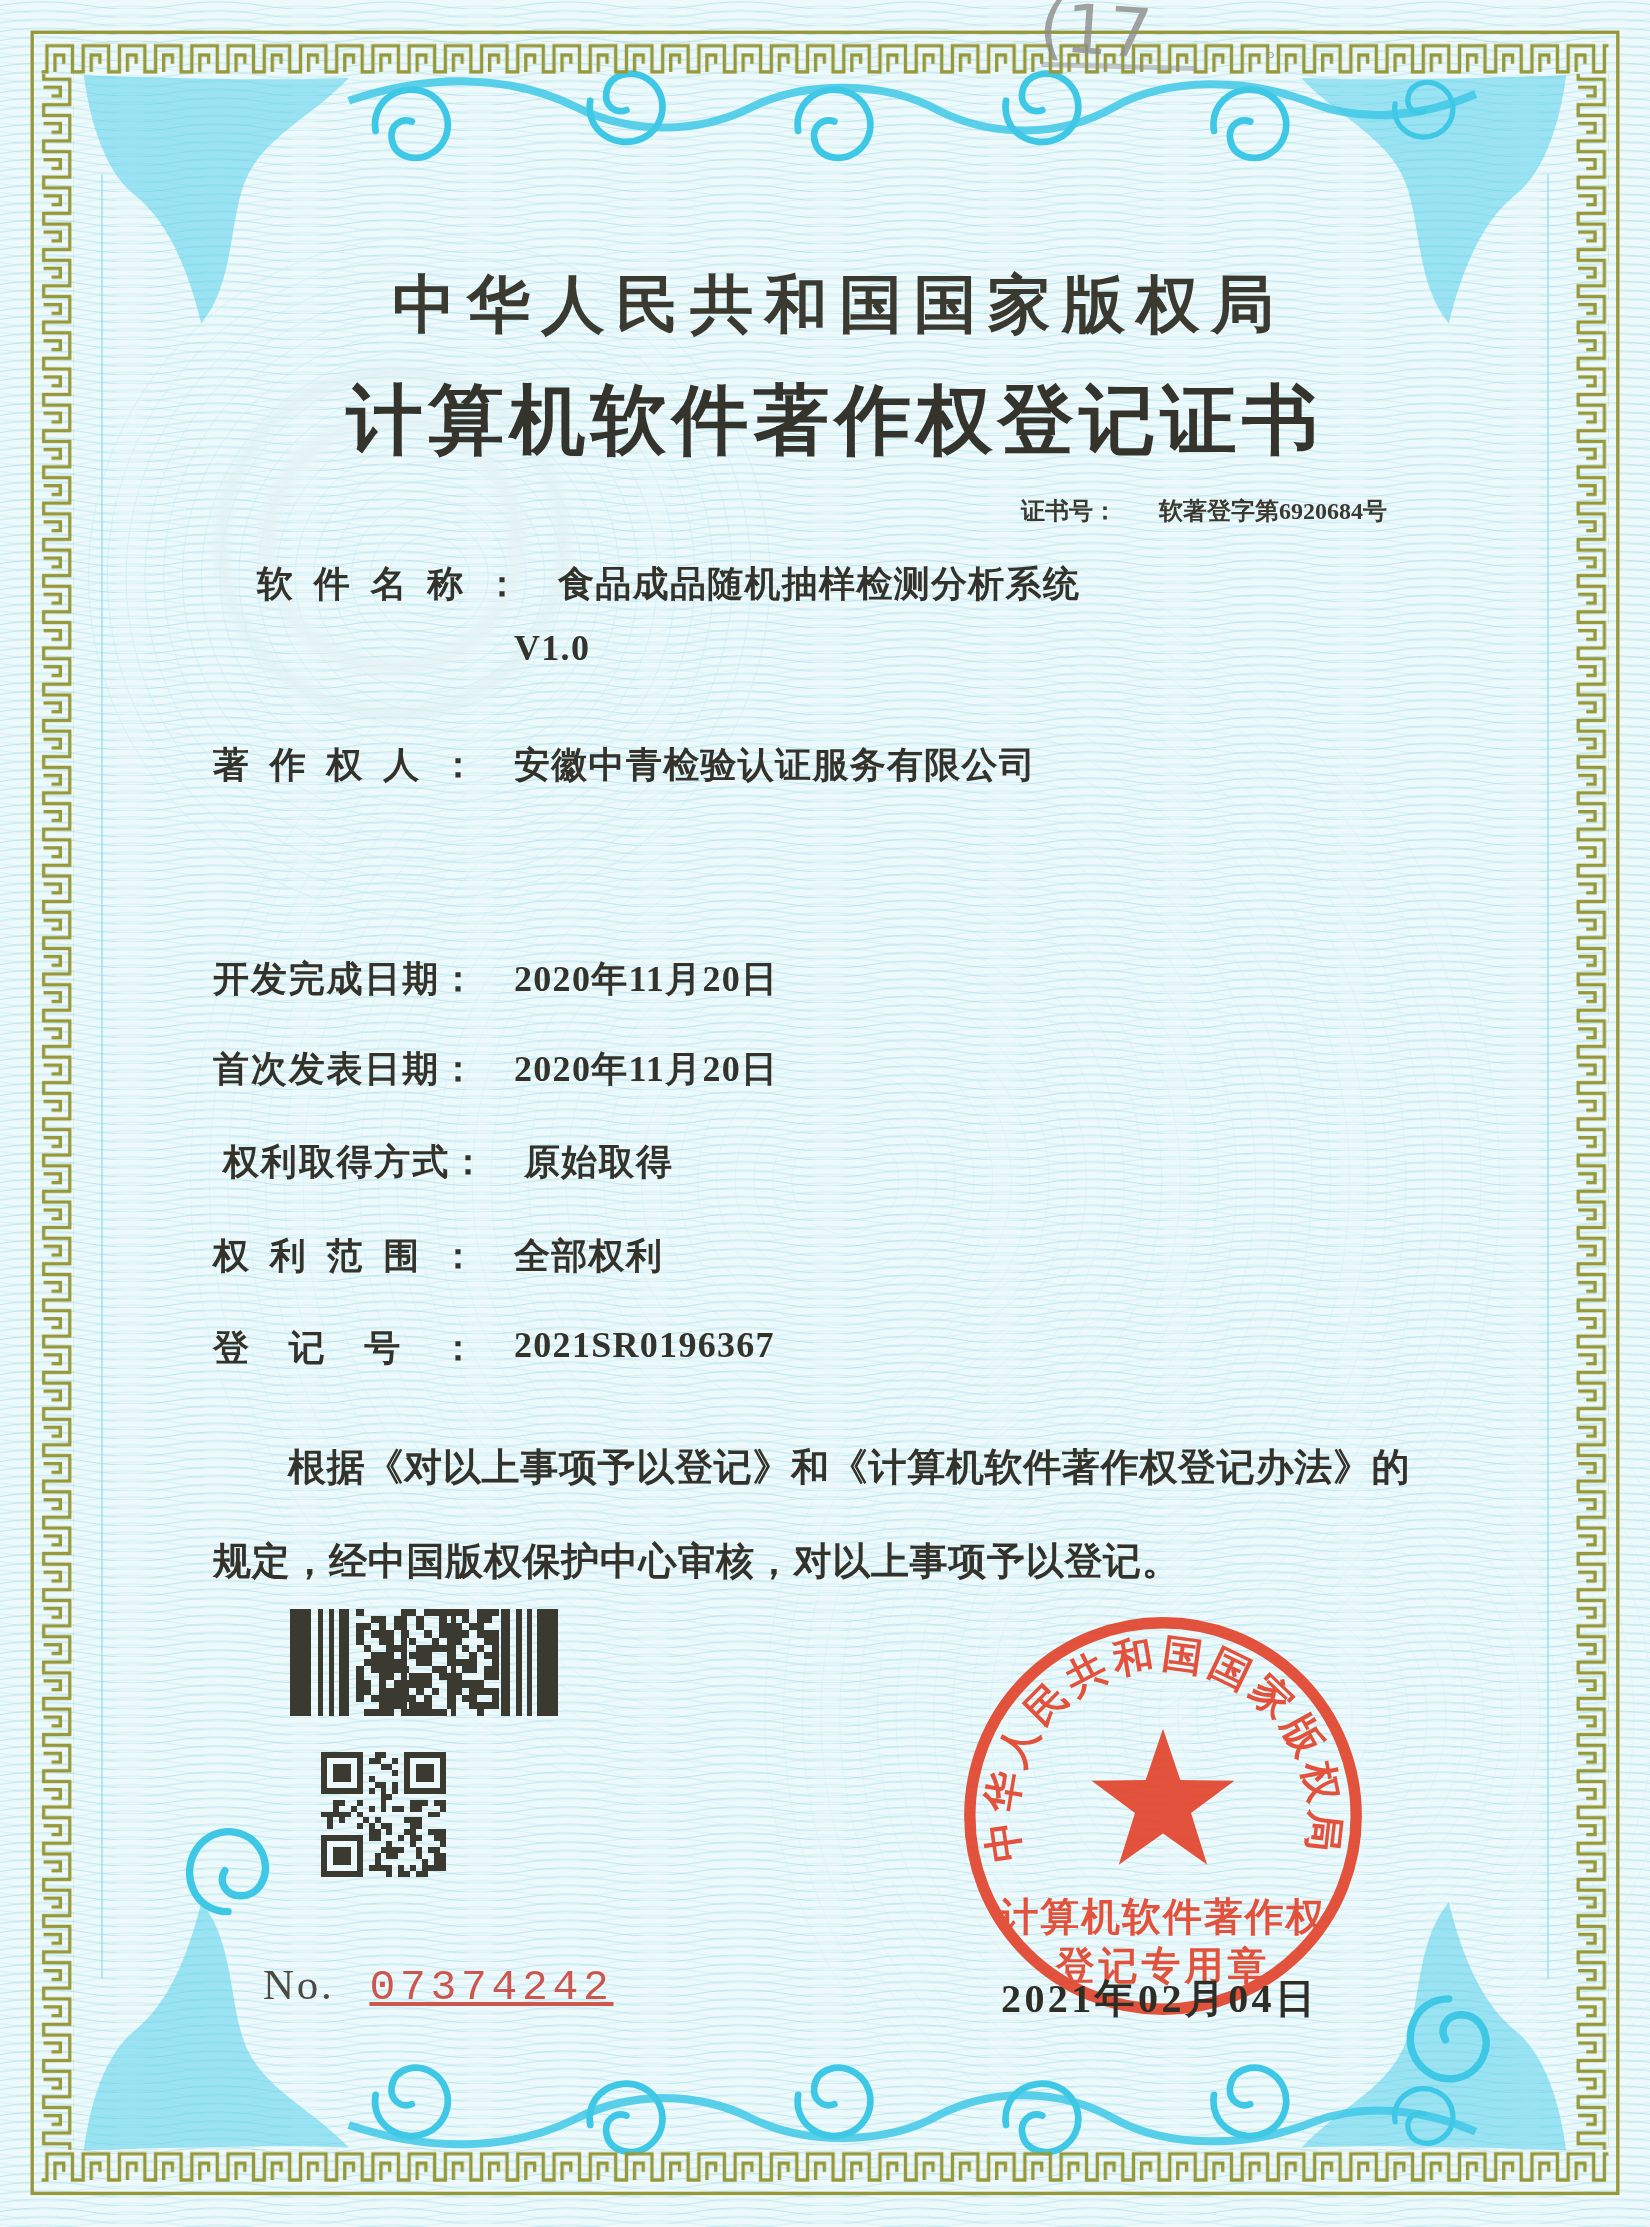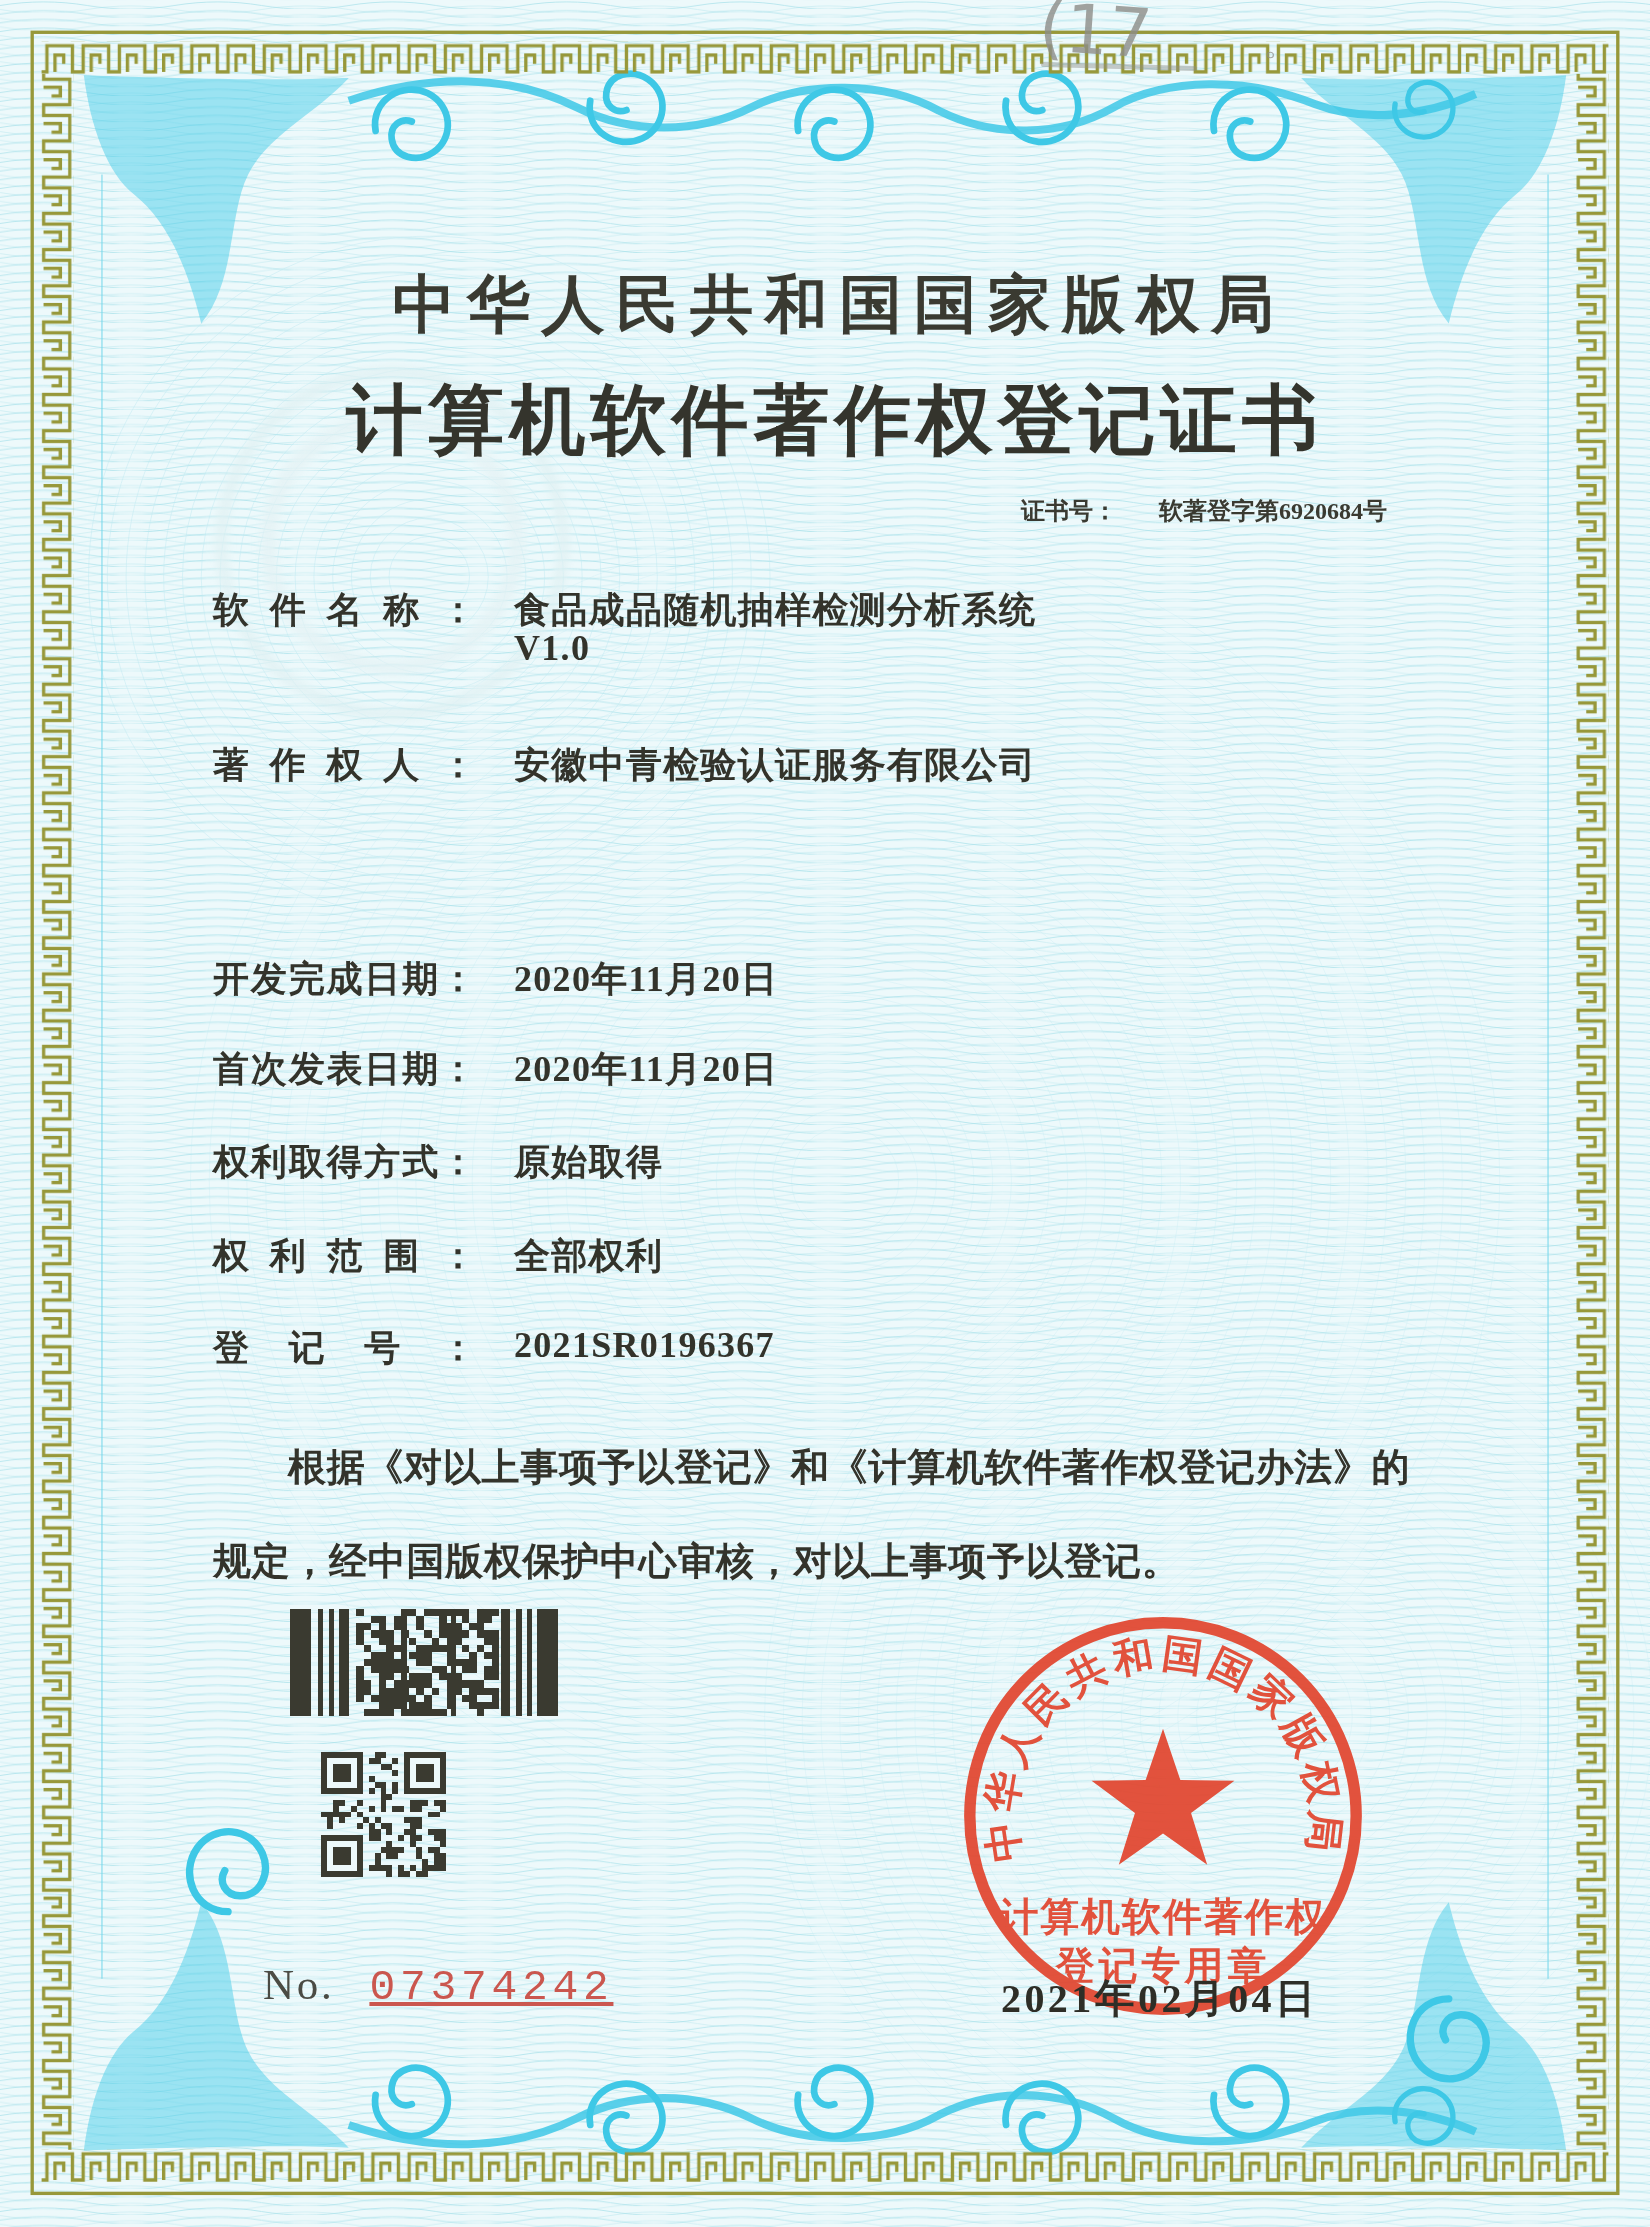--- a/index.html
+++ b/index.html
@@ -16,22 +16,22 @@
     font-size:63px; font-weight:700; letter-spacing:11.4px; white-space:nowrap; color:#3a3a31;}
   .title2{top:370px; left:835px; transform:translateX(-50%);
     font-size:76px; font-weight:700; letter-spacing:5.4px; white-space:nowrap; color:#34342c;}
 
   .certno{top:495px; left:1021px; font-size:24px; font-weight:700; white-space:nowrap;
     display:flex; gap:42px; color:#3a3a31;}
 
   .row{left:213px; font-size:36px; font-weight:700; white-space:nowrap; display:flex; color:#33332b;}
   .row .lbl{display:inline-block; width:263px; text-align:justify; text-align-last:justify;}
   .row .val{margin-left:38px; letter-spacing:1.3px;}
-  .r0{top:586px;} .r1{top:741px;} .r2{top:955px;} .r3{top:1045px;}
-  .r4{top:1138px;} .r5{top:1232px;} .r6{top:1324px;}
+  .r0{top:560px;margin-left:44px;} .r1{top:741px;} .r2{top:955px;} .r3{top:1045px;}
+  .r4{top:1138px;margin-left:10px;} .r5{top:1232px;} .r6{top:1324px;}
   .v2{top:627px; left:514px; font-size:36px; font-weight:700; letter-spacing:1.3px;}
 
   .stmt{left:213px; width:1248px; font-size:38px; font-weight:700; letter-spacing:0.7px;
     white-space:nowrap; color:#33332b;}
   .s1{top:1442px; text-indent:75px;}
   .s2{top:1536px;}
 
   .bc{left:290px; top:1609px; width:268px; height:107px;}
   .qr{left:321px; top:1752px; width:125px; height:125px;}
 

